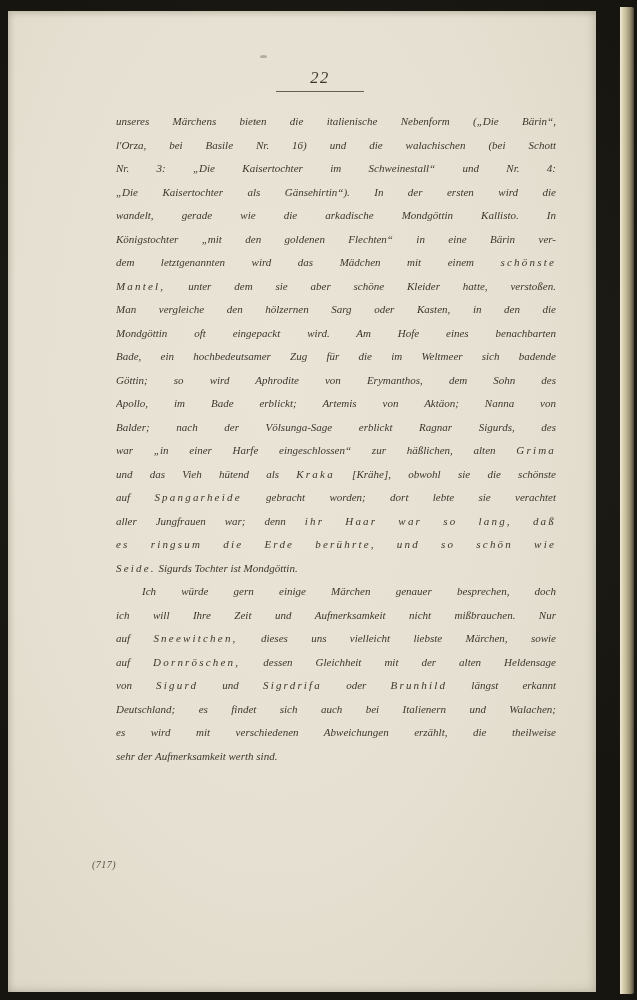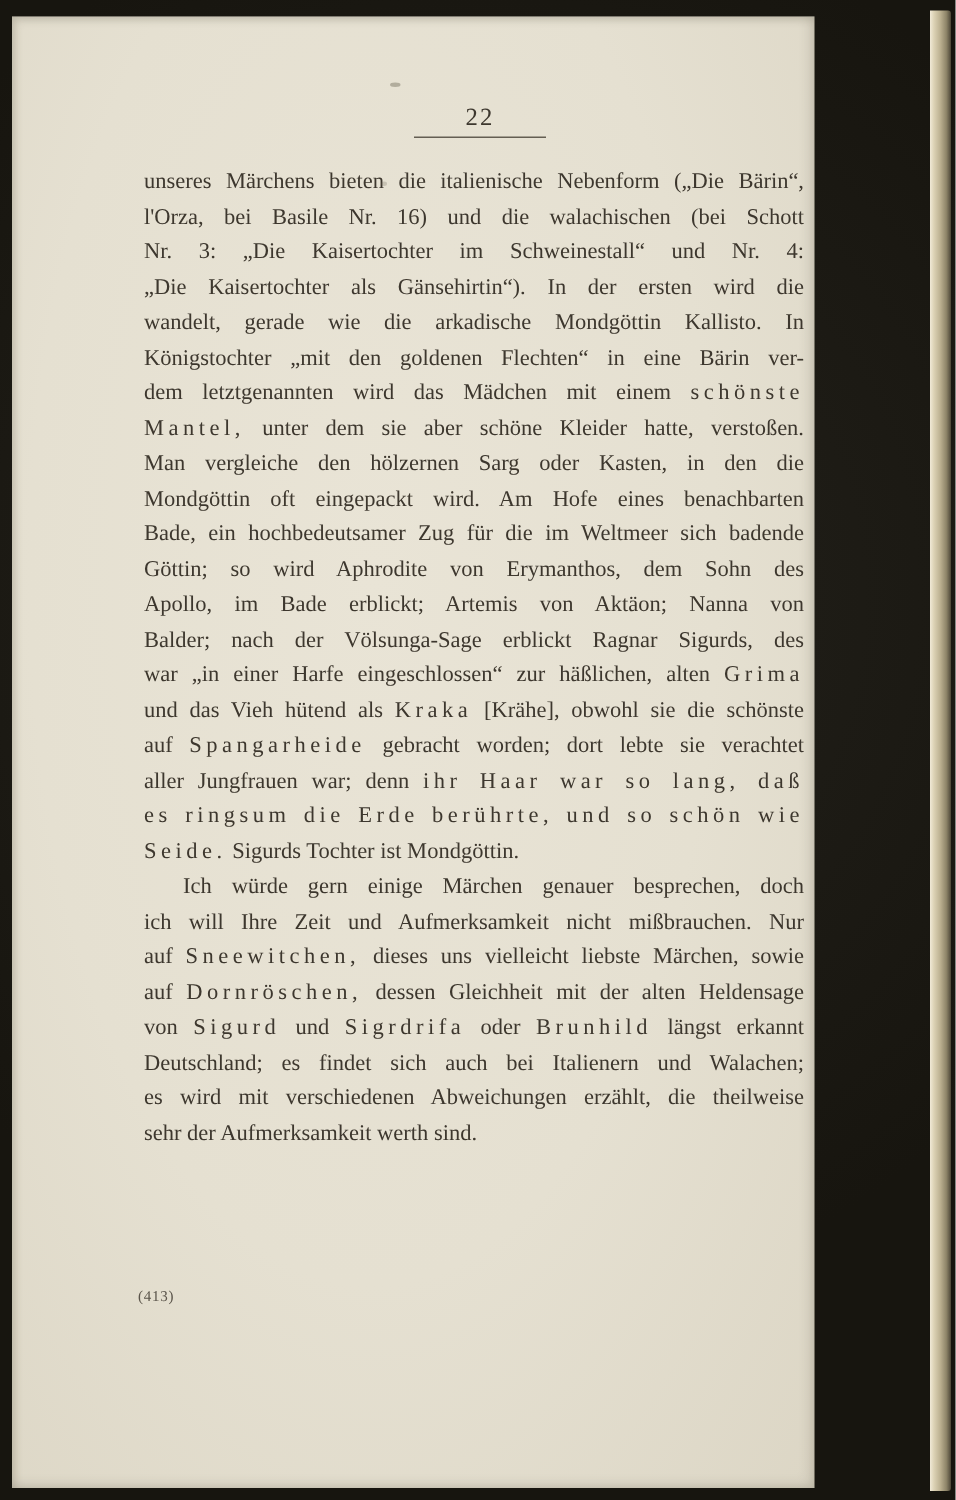--- a/index.html
+++ b/index.html
@@ -20,26 +20,27 @@
     width: 14px; height: 987px;
     background: linear-gradient(90deg,
       #f0e9d7 0%, #ddd3b6 18%, #bdb292 48%, #8d8468 78%, #4c4637 100%);
     border-radius: 0 2px 2px 0;
   }
 
   
   .paper {
     position: absolute;
     left: 8px; top: 11px;
-    width: 535px; height: 981px;
+    width: 588px; height: 981px;
     background:
       radial-gradient(ellipse at 45% 38%, #e9e4d6 0%, var(--c-paper, #e5e0d1) 55%, #dcd6c5 100%);
     box-shadow:
       inset 2px 2px 6px rgba(60,55,40,0.18),
       inset -3px -2px 8px rgba(60,55,40,0.15);
+    font-style: italic;
   }
 
   .page-number-wrap {
     position: absolute;
     left: 92px; top: 57px;
     width: 440px;
     text-align: center;
     color: var(--c-ink, #3d372e);
   }
   .page-number {
@@ -50,24 +51,24 @@
   .page-number-rule {
     width: 88px;
     height: 0;
     border-top: 1.4px solid var(--c-rule, #4c463c);
     margin: 3px auto 0 auto;
     opacity: 0.85;
   }
 
   .text-block {
     position: absolute;
-    left: 88px; top: 99px;
+    left: 108px; top: 99px;
     width: 440px;
     color: var(--c-ink, #3d372e);
-    font-size: 15px;
+    font-size: 11px;
   }
   .paragraph { margin: 0; }
   .line {
     line-height: 23.5px;
     height: 23.5px;
     overflow: hidden;
     text-align: justify;
     text-align-last: justify;
     white-space: normal;
   }
@@ -130,18 +131,18 @@
           <div class="line"><span>auf </span><span class="sperr">Dornröschen,</span><span> dessen Gleichheit mit der alten Heldensage</span></div>
           <div class="line"><span>von </span><span class="sperr">Sigurd</span><span> und </span><span class="sperr">Sigrdrifa</span><span> oder </span><span class="sperr">Brunhild</span><span> längst erkannt</span></div>
         </div>
         <div class="paragraph">
           <div class="line"><span>Deutschland; es findet sich auch bei Italienern und Walachen;</span></div>
           <div class="line"><span>es wird mit verschiedenen Abweichungen erzählt, die theilweise</span></div>
           <div class="line last"><span>sehr der Aufmerksamkeit werth sind.</span></div>
         </div>
       </div>
 
-    <div class="signature">(413)</div>
+    <div class="signature">(717)</div>
 
     <div class="speck speck-a"></div>
     <div class="speck speck-b"></div>
   </div>
 </div>
 
 </body></html>

